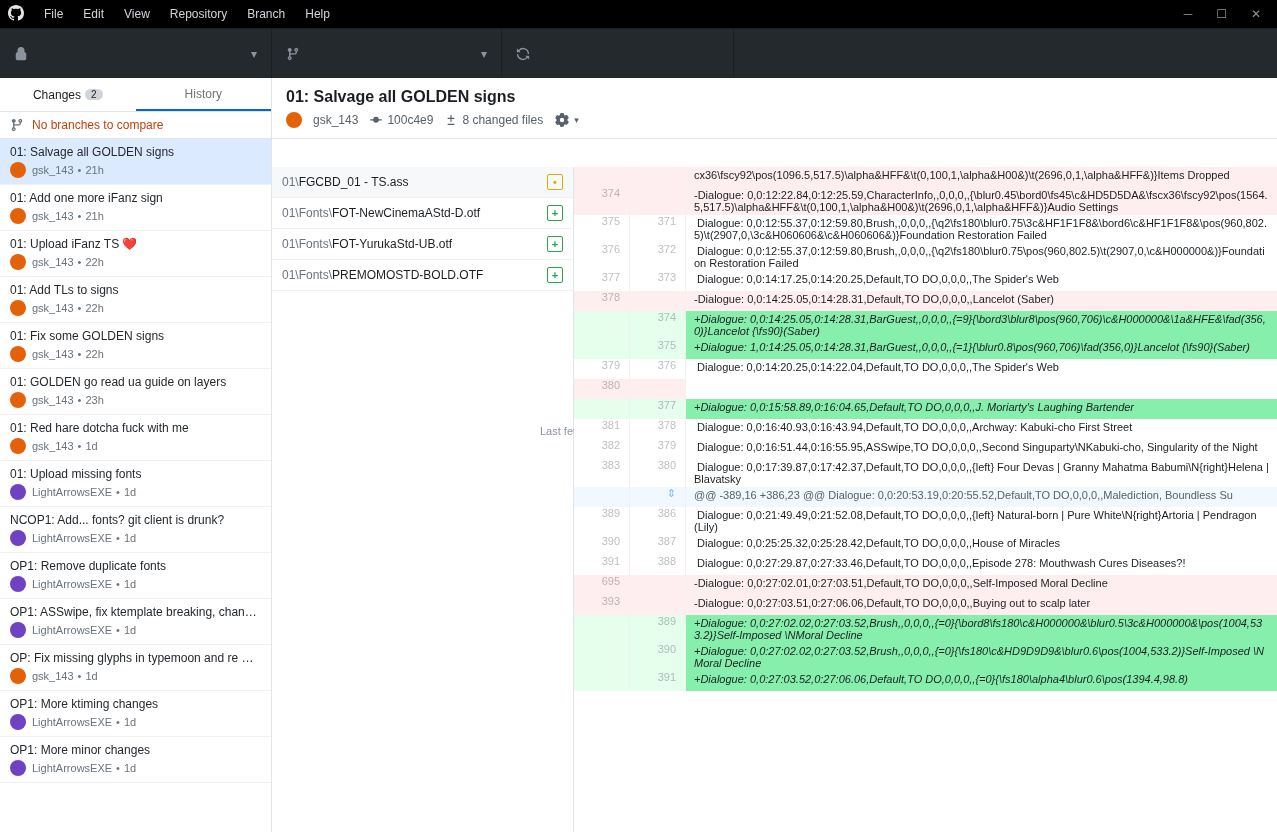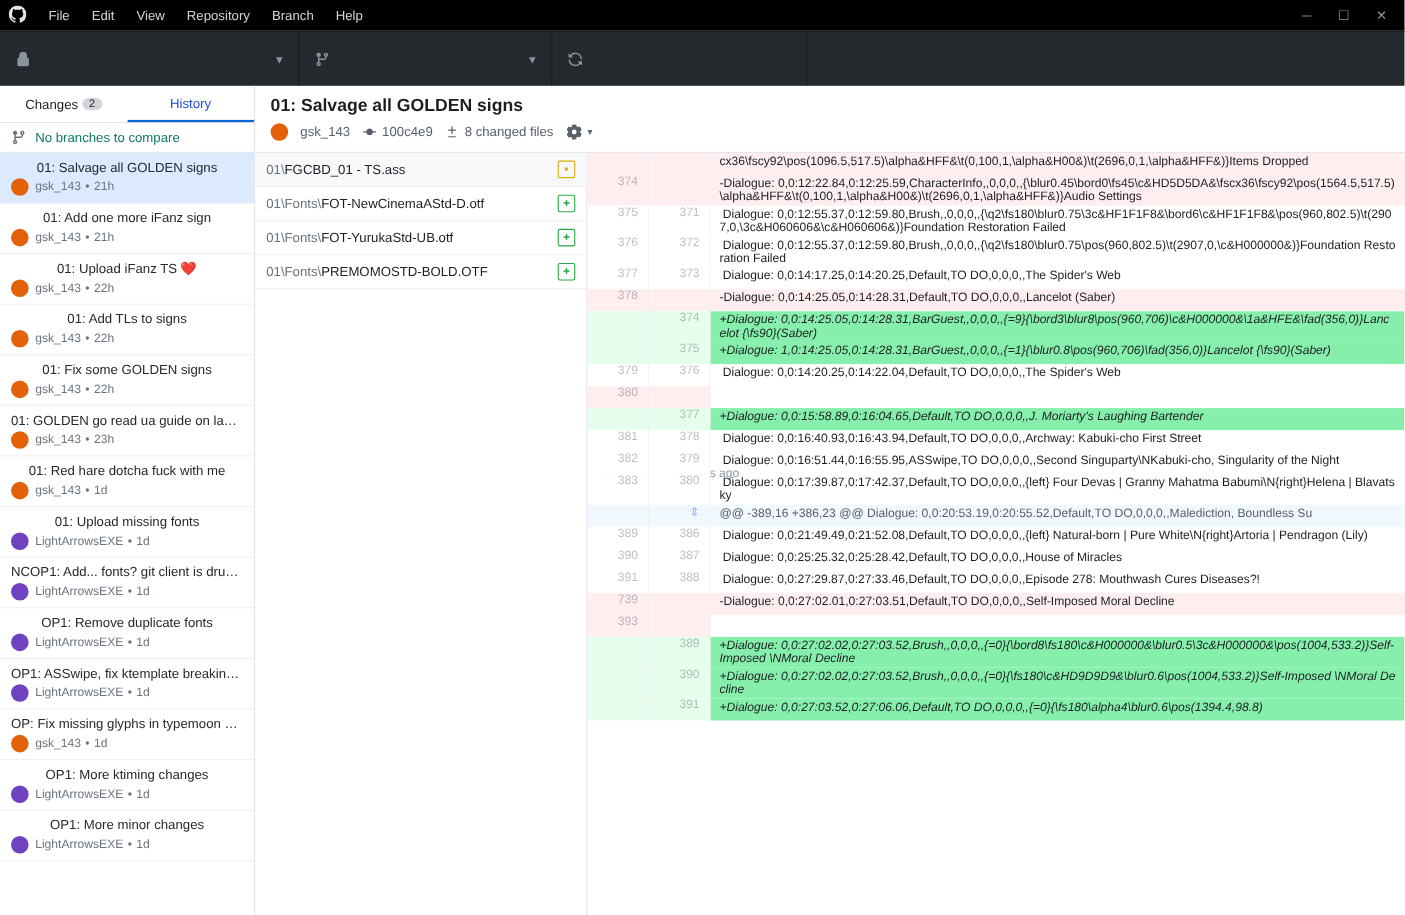--- a/index.html
+++ b/index.html
@@ -20,44 +20,44 @@
 .toolbar-btn .col { display: flex; flex-direction: column; margin-left: 10px; flex: 1; }
 .toolbar-btn .chev { color: #8b949e; margin-left: auto; padding-left: 20px; }
 .toolbar-btn.repo { width: 272px; }
 .toolbar-btn.branch { width: 230px; }
 .toolbar-btn.fetch { width: 232px; }
 
 
 .main { display: flex; height: calc(832px - 78px); }
 
 
-.sidebar { width: 232px; border-right: 1px solid #e1e4e8; display: flex; flex-direction: column; text-align: center; }
+.sidebar { width: 272px; border-right: 1px solid #e1e4e8; display: flex; flex-direction: column; }
 .tabs { display: flex; height: 34px; border-bottom: 1px solid #e1e4e8; }
 .tab { flex: 1; display: flex; align-items: center; justify-content: center; font-size: 12px; cursor: default; }
-.tab.active { border-bottom: 2px solid #0366d6; color: #1d4ed8; }
+.tab.active { border-bottom: 2px solid #0366d6; color: #737373; }
 .tab .badge { background: #d1d5da; border-radius: 8px; padding: 0 6px; margin-left: 4px; font-size: 10px; }
-.compare-bar { padding: 6px 10px; display: flex; align-items: center; border-bottom: 1px solid #e1e4e8; color: #0f766e; }
+.compare-bar { padding: 6px 10px; display: flex; align-items: center; border-bottom: 1px solid #e1e4e8; color: #c2410c; }
 .compare-bar .icon { margin-right: 8px; }
 
 .history-list { overflow-y: auto; flex: 1; }
 .commit-item { padding: 6px 10px; border-bottom: 1px solid #f1f1f1; cursor: default; }
 .commit-item.selected { background: #dbeafe; }
 .commit-item .title { font-size: 12px; color: #24292e; white-space: nowrap; overflow: hidden; text-overflow: ellipsis; }
 .commit-item .meta { display: flex; align-items: center; margin-top: 3px; font-size: 11px; color: #6a737d; }
 .avatar { width: 16px; height: 16px; border-radius: 50%; background: #e36209; margin-right: 6px; display: inline-block; }
 .avatar.alt { background: #6f42c1; }
 
 
 .center { flex: 1; display: flex; flex-direction: column; }
 .commit-header { padding: 10px 14px; border-bottom: 1px solid #e1e4e8; }
 .commit-header h1 { font-size: 16px; font-weight: 600; }
 .commit-header .info { display: flex; align-items: center; margin-top: 6px; font-size: 12px; color: #586069; gap: 12px; }
 .commit-header .info .item { display: flex; align-items: center; gap: 5px; }
 
-.content-row { display: flex; flex: 1; overflow: hidden; }
+.content-row { display: flex; flex: 1; overflow: hidden; margin-top: 28px; }
 .files-col { width: 302px; border-right: 1px solid #e1e4e8; }
 .file-row { display: flex; align-items: center; padding: 7px 10px; border-bottom: 1px solid #f1f1f1; font-size: 12px; }
 .file-row.selected { background: #f6f8fa; }
 .file-row .name { flex: 1; white-space: nowrap; overflow: hidden; text-overflow: ellipsis; }
 .file-row .path-dim { color: #6a737d; }
 .file-badge { width: 16px; height: 16px; border: 1px solid; display: flex; align-items: center; justify-content: center; font-size: 11px; font-weight: bold; border-radius: 2px; }
 .file-badge.mod { color: #dbab09; border-color: #dbab09; }
 .file-badge.add { color: #28a745; border-color: #28a745; }
 
 
@@ -406,27 +406,28 @@
             <div class="ln ">390</div>
       <div class="ln ">387</div>
       <div class="code "> Dialogue: 0,0:25:25.32,0:25:28.42,Default,TO DO,0,0,0,,House of Miracles</div>
           </div>
           <div class="diff-line">
             <div class="ln ">391</div>
       <div class="ln ">388</div>
       <div class="code "> Dialogue: 0,0:27:29.87,0:27:33.46,Default,TO DO,0,0,0,,Episode 278: Mouthwash Cures Diseases?!</div>
           </div>
           <div class="diff-line">
-            <div class="ln del">739</div>
+            <div class="ln del">695</div>
       <div class="ln del"></div>
       <div class="code del">-Dialogue: 0,0:27:02.01,0:27:03.51,Default,TO DO,0,0,0,,Self-Imposed Moral Decline</div>
           </div>
           <div class="diff-line">
             <div class="ln del">393</div>
       <div class="ln del"></div>
+      <div class="code del">-Dialogue: 0,0:27:03.51,0:27:06.06,Default,TO DO,0,0,0,,Buying out to scalp later</div>
           </div>
           <div class="diff-line">
             <div class="ln add"></div>
       <div class="ln add">389</div>
       <div class="code add">+Dialogue: 0,0:27:02.02,0:27:03.52,Brush,,0,0,0,,{=0}{\bord8\fs180\c&amp;H000000&amp;\blur0.5\3c&amp;H000000&amp;\pos(1004,533.2)}Self-Imposed \NMoral Decline</div>
           </div>
           <div class="diff-line">
             <div class="ln add"></div>
       <div class="ln add">390</div>
       <div class="code add">+Dialogue: 0,0:27:02.02,0:27:03.52,Brush,,0,0,0,,{=0}{\fs180\c&amp;HD9D9D9&amp;\blur0.6\pos(1004,533.2)}Self-Imposed \NMoral Decline</div>

